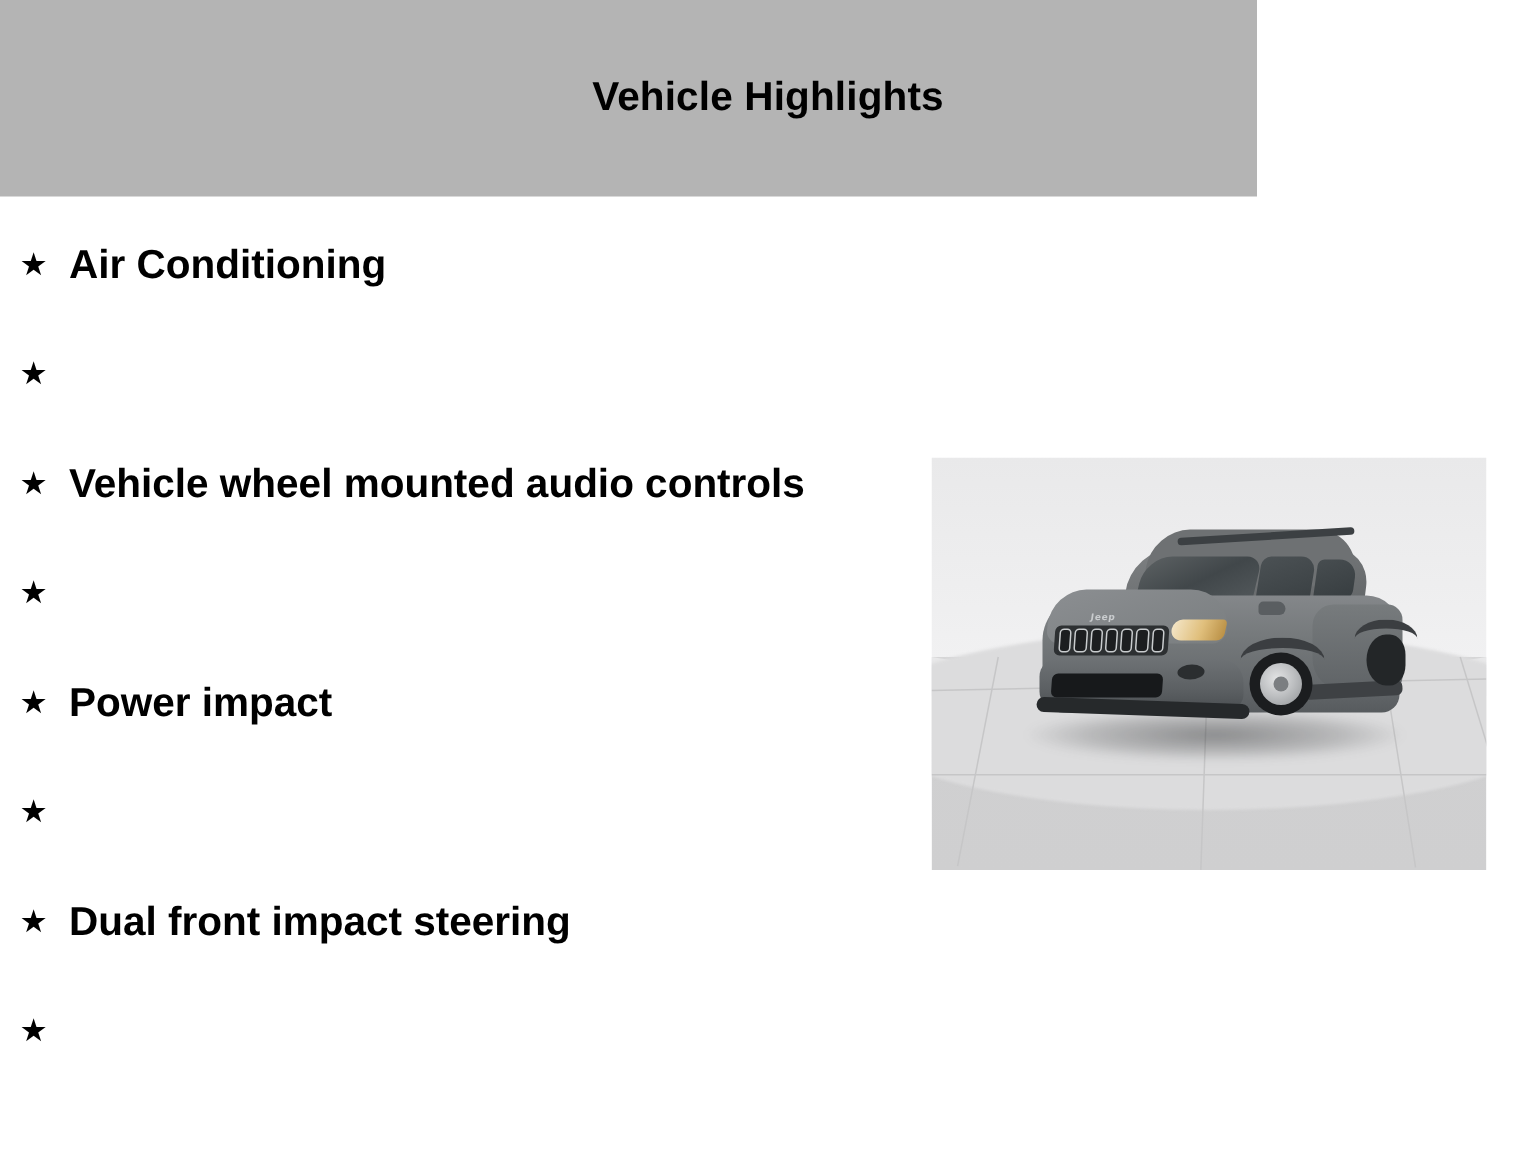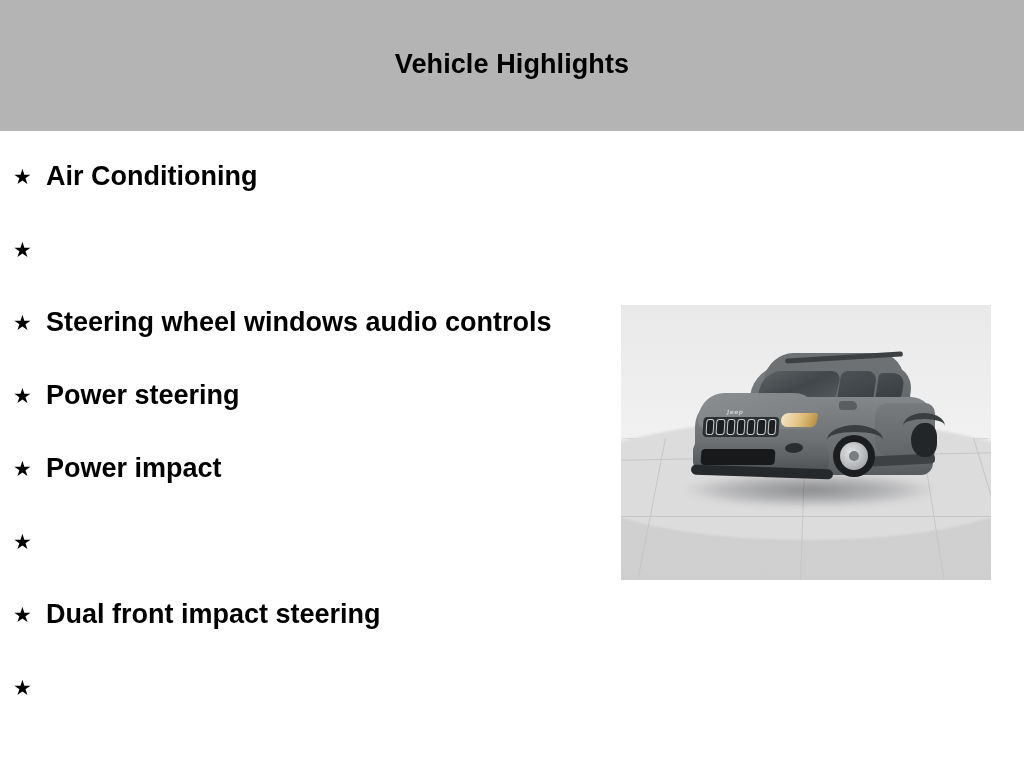--- a/index.html
+++ b/index.html
@@ -14,21 +14,21 @@
     font-family: "Liberation Sans", sans-serif;
     color: #000000;
     position: relative;
   }
 
   
   .header-banner {
     position: absolute;
     left: 0;
     top: 0;
-    width: 1024px;
+    width: 838px;
     height: 131px;
     background: #b4b4b4;
     box-sizing: border-box;
   }
   .header-title {
     position: absolute;
     left: 0;
     top: 48px;
     width: 1024px;
     text-align: center;
@@ -400,25 +400,24 @@
 <ul class="highlights-list">
   <li class="highlight-item">
     <span class="bullet-star">★</span>
     <span class="highlight-label">Air Conditioning</span>
   </li>
   <li class="highlight-item">
     <span class="bullet-star">★</span>
   </li>
   <li class="highlight-item">
     <span class="bullet-star">★</span>
-    <span class="highlight-label">Steering wheel windows audio controls</span>
-  </li>
-  <li class="highlight-item">
-    <span class="bullet-star">★</span>
-    <span class="highlight-label">Power steering</span>
+    <span class="highlight-label">Vehicle wheel mounted audio controls</span>
+  </li>
+  <li class="highlight-item">
+    <span class="bullet-star">★</span>
   </li>
   <li class="highlight-item">
     <span class="bullet-star">★</span>
     <span class="highlight-label">Power impact</span>
   </li>
   <li class="highlight-item">
     <span class="bullet-star">★</span>
   </li>
   <li class="highlight-item">
     <span class="bullet-star">★</span>

